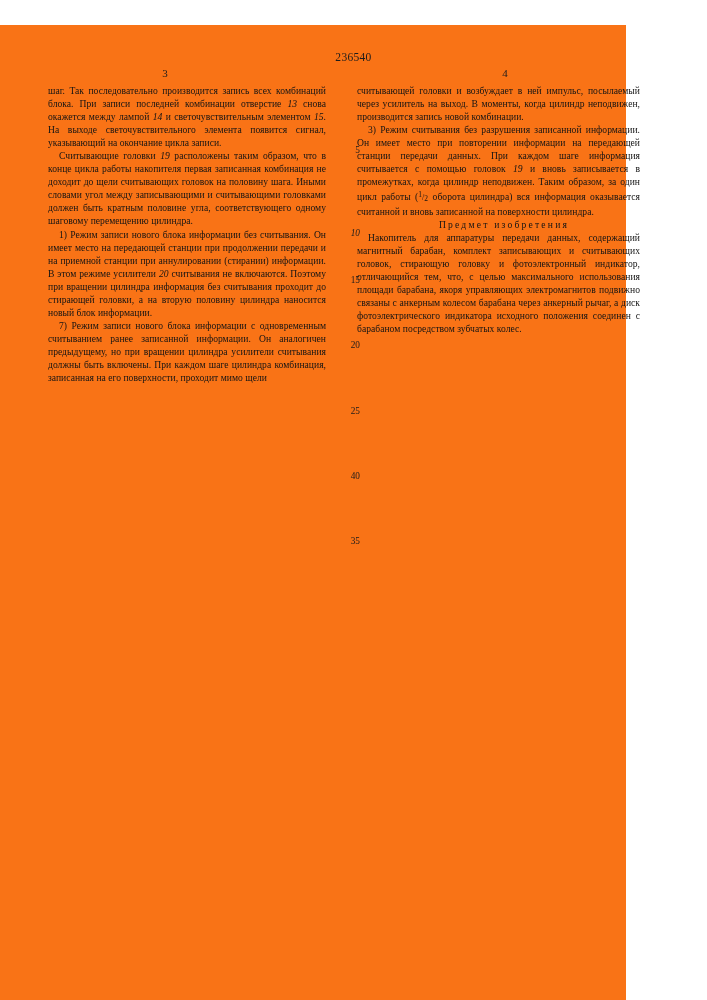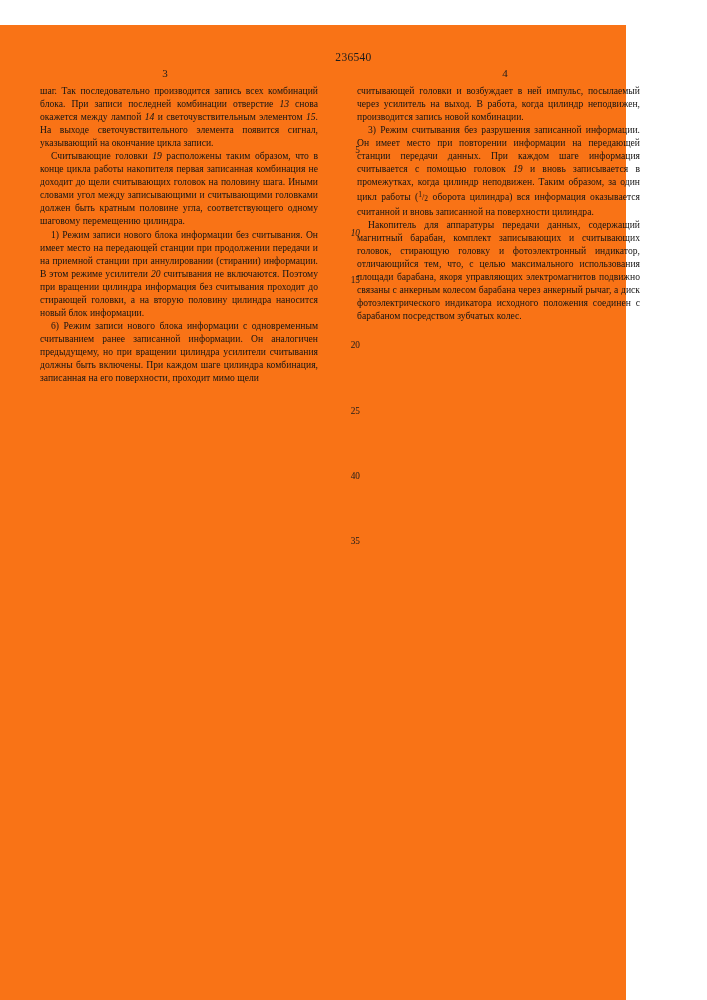--- a/index.html
+++ b/index.html
@@ -50,21 +50,21 @@
   .column {
     position: absolute;
     top: 59px;
     font-size: 9.6px;
     line-height: 13.05px;
     text-align: justify;
     text-justify: inter-word;
     color: #141414;
     letter-spacing: 0.02px;
   }
-  .column.left  { left: 40px;  width: 278px; }
+  .column.left  { left: 48px;  width: 278px; }
   .column.right { left: 357px; width: 283px; }
 
   .column p {
     margin: 0;
     text-indent: 11px;
   }
   .column p.noindent { text-indent: 0; }
 
   .fig {
     font-style: italic;
@@ -112,32 +112,33 @@
   <div class="patent-number">236540</div>
 
   <div class="col-num left">3</div>
 
   <div class="col-num right">4</div>
 
   <div class="column left" id="col-left">
       <p class="noindent">шаг. Так последовательно производится запись всех комбинаций блока. При записи последней комбинации отверстие <span class="fig">13</span> снова окажется между лампой <span class="fig">14</span> и светочувствительным элементом <span class="fig">15</span>. На выходе светочувствительного элемента появится сигнал, указывающий на окончание цикла записи.</p>
       <p>Считывающие головки <span class="fig">19</span> расположены таким образом, что в конце цикла работы накопителя первая записанная комбинация не доходит до щели считывающих головок на половину шага. Иными словами угол между записывающими и считывающими головками должен быть кратным половине угла, соответствующего одному шаговому перемещению цилиндра.</p>
       <p>1) Режим записи нового блока информации без считывания. Он имеет место на передающей станции при продолжении передачи и на приемной станции при аннулировании (стирании) информации. В этом режиме усилители <span class="fig">20</span> считывания не включаются. Поэтому при вращении цилиндра информация без считывания проходит до стирающей головки, а на вторую половину цилиндра наносится новый блок информации.</p>
-      <p>6) Режим записи нового блока информации с одновременным считыванием ранее записанной информации. Он аналогичен предыдущему, но при вращении цилиндра усилители считывания должны быть включены. При каждом шаге цилиндра комбинация, записанная на его поверхности, проходит мимо щели</p>
+      <p>7) Режим записи нового блока информации с одновременным считыванием ранее записанной информации. Он аналогичен предыдущему, но при вращении цилиндра усилители считывания должны быть включены. При каждом шаге цилиндра комбинация, записанная на его поверхности, проходит мимо щели</p>
     </div>
 
   <div class="gutter" id="gutter">
       <div class="line-no" style="top: 61px;">5</div>
       <div class="line-no" style="top: 144px; font-style: italic;">10</div>
       <div class="line-no" style="top: 191px;">15</div>
       <div class="line-no" style="top: 256px;">20</div>
       <div class="line-no" style="top: 322px;">25</div>
       <div class="line-no" style="top: 387px;">40</div>
       <div class="line-no" style="top: 452px;">35</div>
     </div>
 
   <div class="column right" id="col-right">
-      <p class="noindent">считывающей головки и возбуждает в ней импульс, посылаемый через усилитель на выход. В работа, когда цилиндр неподвижен, производится запись новой комбинации.</p>
+      <p class="noindent">считывающей головки и возбуждает в ней импульс, посылаемый через усилитель на выход. В моменты, когда цилиндр неподвижен, производится запись новой комбинации.</p>
       <p>3) Режим считывания без разрушения записанной информации. Он имеет место при повторении информации на передающей станции передачи данных. При каждом шаге информация считывается с помощью головок <span class="fig">19</span> и вновь записывается в промежутках, когда цилиндр неподвижен. Таким образом, за один цикл работы (<span class="frac"><sup>1</sup>/<sub>2</sub></span> оборота цилиндра) вся информация оказывается считанной и вновь записанной на поверхности цилиндра.</p>
+      <p class="section-heading">Предмет изобретения</p>
       <p>Накопитель для аппаратуры передачи данных, содержащий магнитный барабан, комплект записывающих и считывающих головок, стирающую головку и фотоэлектронный индикатор, <span class="em-term">отличающийся</span> тем, что, с целью максимального использования площади барабана, якоря управляющих электромагнитов подвижно связаны с анкерным колесом барабана через анкерный рычаг, а диск фотоэлектрического индикатора исходного положения соединен с барабаном посредством зубчатых колес.</p>
     </div>
 
 </div>
 
 </body></html>

